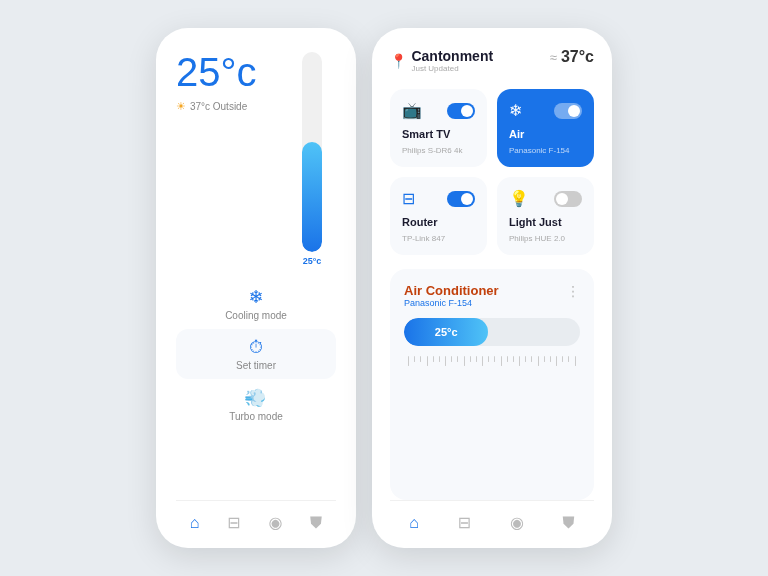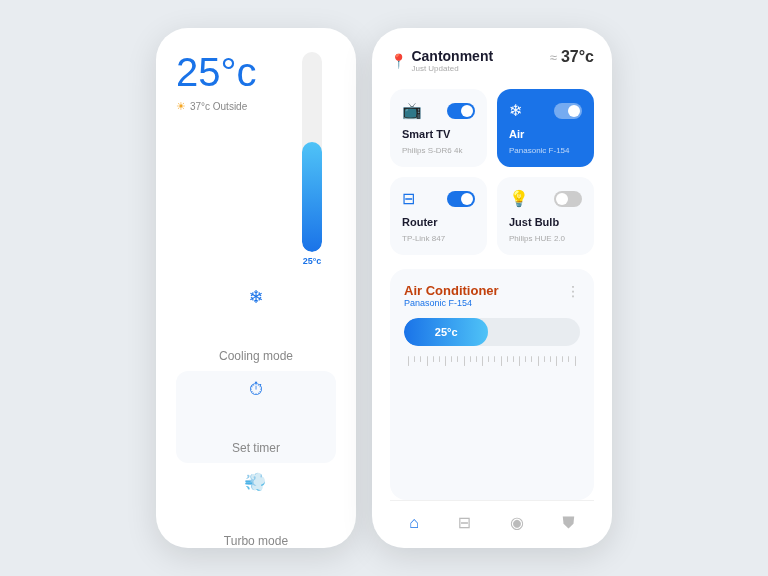--- a/index.html
+++ b/index.html
@@ -152,23 +152,22 @@
       display: flex;
       flex-direction: column;
       align-items: center;
       gap: 2px;
     }
     .mode-icon {
       font-size: 18px;
       color: #1a73e8;
     }
     .mode-label {
-      font-size: 12px;
+      font-size: 10px;
       color: #888;
-      margin-top: 39px;
     }
     .timer-box {
       background: #f7f9fc;
       border-radius: 12px;
       padding: 8px 16px;
       display: flex;
       flex-direction: column;
       align-items: center;
       gap: 2px;
       cursor: pointer;
@@ -474,21 +473,21 @@
         <div class="device-model">TP-Link 847</div>
       </div>
 
       <div class="device-card">
         <div class="device-card-top">
           <span class="device-icon">💡</span>
           <div class="toggle off">
             <div class="toggle-knob"></div>
           </div>
         </div>
-        <div class="device-name">Just Bulb</div>
+        <div class="device-name">Light Just</div>
         <div class="device-model">Philips HUE 2.0</div>
       </div>
     </div>
 
     <div class="ac-section">
       <div class="ac-header">
         <div>
           <div class="ac-title">Air Conditioner</div>
           <div class="ac-model">Panasonic F-154</div>
         </div>

